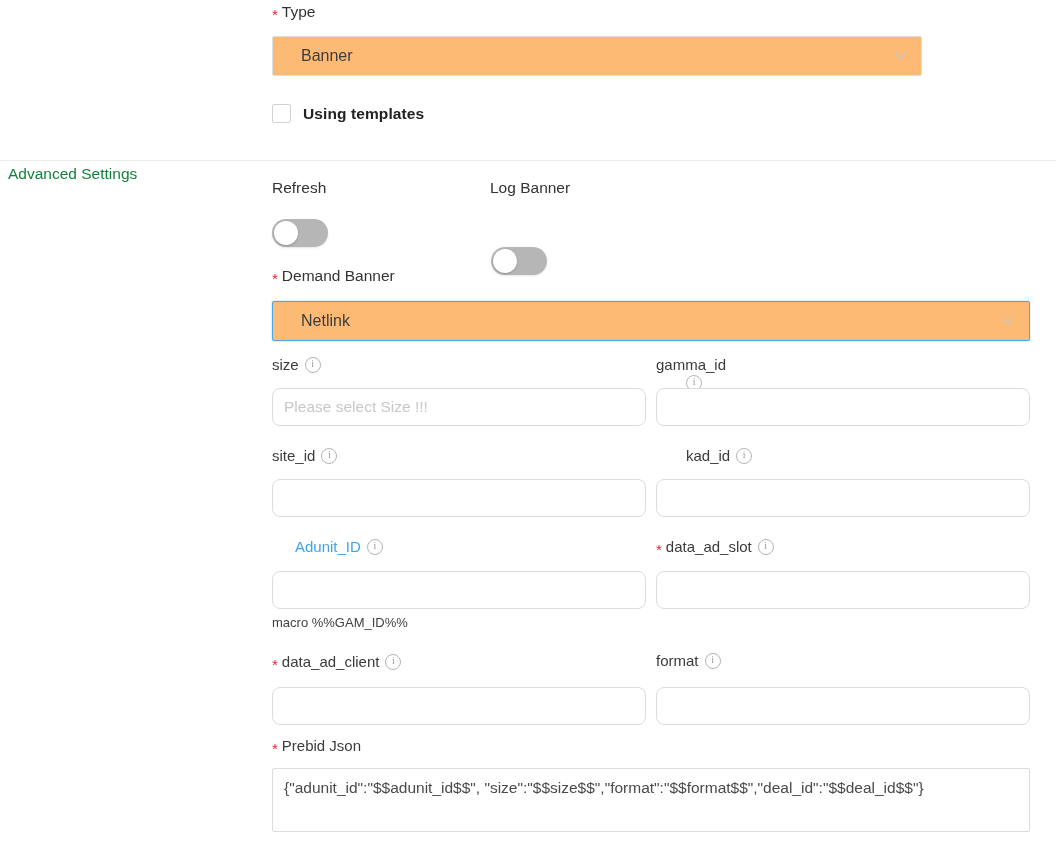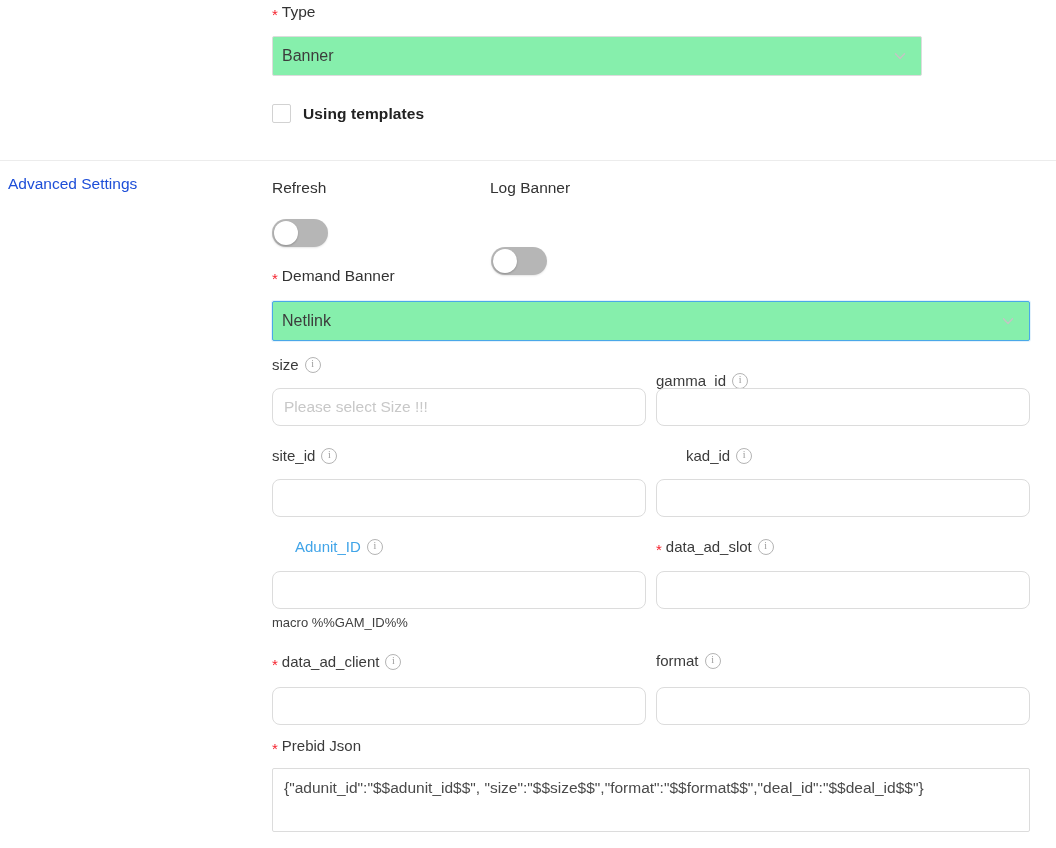--- a/index.html
+++ b/index.html
@@ -82,26 +82,26 @@
     outline: none;
     width: 100%;
   }
   .text-input::placeholder {
     color: #c8c8c8;
   }
 
   .select-box {
     box-sizing: border-box;
     border: 1px solid #dcdcdc;
-    background: #86efac;
+    background: #fdba74;
     border-radius: 2px;
     height: 40px;
     display: flex;
     align-items: center;
-    padding: 0 9px;
+    padding: 0 28px;
     font-size: 16px;
     color: #3c3c3c;
     position: relative;
   }
   .select-box.focused {
     border-color: #4aa8e8;
     box-shadow: 0 0 0 1px rgba(74,168,232,0.15);
   }
   .select-caret {
     position: absolute;
@@ -142,23 +142,23 @@
 
   .divider {
     position: absolute;
     left: 0; right: 0;
     height: 1px;
     background: #ececec;
   }
   #divider-advanced { top: 160px; }
 
   #advanced-settings-title {
-    left: 8px; top: 174px;
-    font-size: 15.5px;
-    color: #1d4ed8;
+    left: 8px; top: 164px;
+    font-size: 15.5px;
+    color: #15803d;
   }
 
   #refresh-label    { left: 272px; top: 178px; }
   #refresh-toggle   { left: 272px; top: 219px; }
   #logbanner-label  { left: 490px; top: 178px; }
   #logbanner-toggle { left: 491px; top: 219px; }
 
   .toggle {
     width: 56px;
     height: 28px;
@@ -175,21 +175,21 @@
     background: #ffffff;
     box-shadow: 0 1px 2px rgba(0,0,0,0.22);
   }
 
   #demand-banner-label  { left: 272px; top: 266px; }
   #demand-banner-select { left: 272px; top: 301px; width: 758px; }
 
   
   #size-label      { left: 272px; top: 355px; }
   #size-input      { left: 272px; top: 388px; width: 374px; }
-  #gamma-label     { left: 656px; top: 371px; }
+  #gamma-label     { left: 656px; top: 355px; flex-direction: column; }
   #gamma-input     { left: 656px; top: 388px; width: 374px; }
 
   #siteid-label    { left: 272px; top: 446px; }
   #siteid-input    { left: 272px; top: 479px; width: 374px; }
   #kadid-label     { left: 686px; top: 446px; }
   #kadid-input     { left: 656px; top: 479px; width: 374px; }
 
   #adunit-label    { left: 272px; top: 537px; margin-left: 23px; }
   #adunit-input    { left: 272px; top: 571px; width: 374px; }
   #adunit-hint     { left: 272px; top: 615px; font-size: 13px; color: #404040; }

